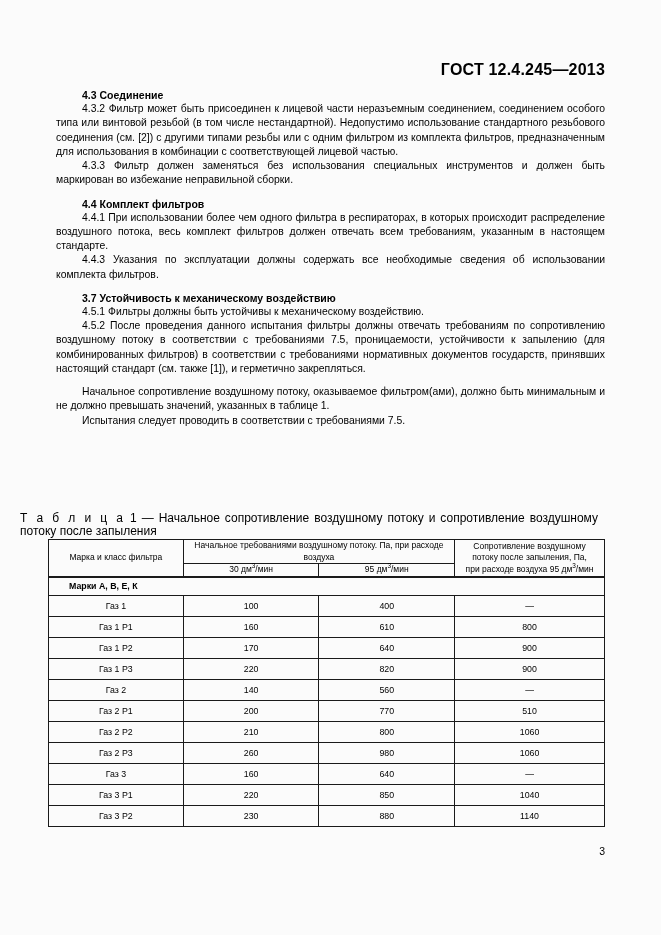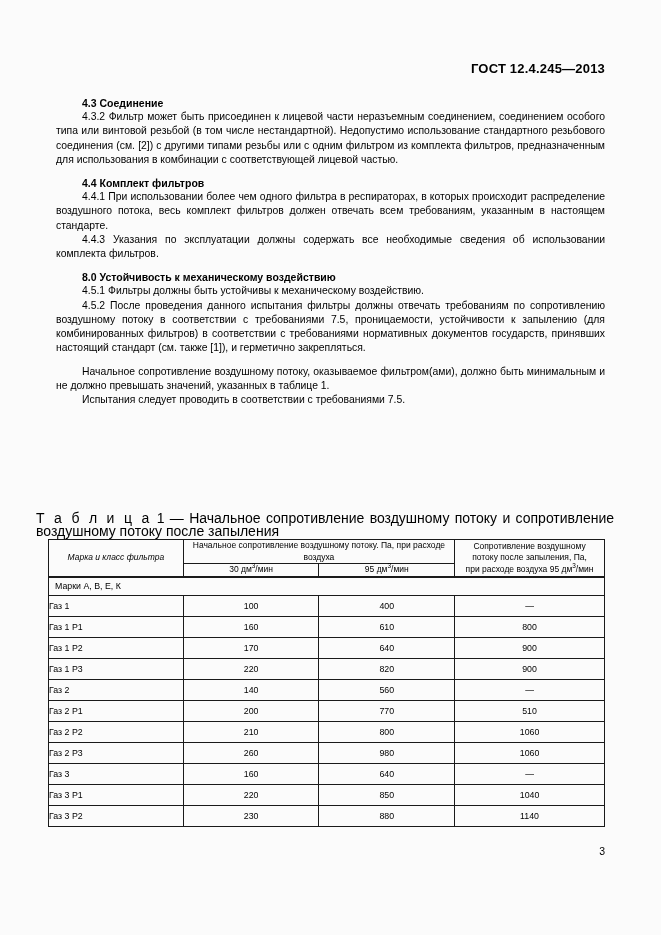--- a/index.html
+++ b/index.html
@@ -21,29 +21,29 @@
     left: 0;
     top: 0;
     width: 661px;
     height: 935px;
     background: #fbfbfb;
   }
   .doc-header {
     position: absolute;
     top: 61px;
     right: 56px;
-    font-size: 13px;
+    font-size: 16px;
     font-weight: bold;
     letter-spacing: 0.2px;
     white-space: nowrap;
   }
   .content {
     position: absolute;
     left: 56px;
-    top: 96px;
+    top: 88px;
     width: 549px;
   }
   h2.section {
     font-size: 10.5px;
     font-weight: bold;
     margin: 0;
     padding: 0;
     text-indent: 26px;
     line-height: 14px;
   }
@@ -57,24 +57,24 @@
     text-align: justify;
     text-indent: 26px;
     hyphens: manual;
   }
 
   .block-gap { height: 9px; }
 
   
   .table-caption {
     position: absolute;
-    left: 36px;
+    left: 20px;
     top: 512px;
     width: 578px;
-    font-size: 14px;
+    font-size: 12px;
     line-height: 12.5px;
     text-align: justify;
   }
   .table-caption .tword {
     letter-spacing: 2.1px;
   }
 
   
   table.data {
     position: absolute;
@@ -91,44 +91,44 @@
   }
   th.hcell {
     text-align: center;
     vertical-align: middle;
     line-height: 11.5px;
     padding: 3px 4px;
     font-size: 8.5px;
   }
   th.hcell.brand {
     width: 135px;
-    font-style: italic;
   }
   th.hcell.flow {
     width: 136px;
   }
   th.hcell.dust {
     width: 150px;
   }
   tr.section-row td {
     border-top-width: 2px;
     border-bottom-width: 1px;
     height: 17px;
-    padding-left: 6px;
+    padding-left: 20px;
     text-align: left;
     vertical-align: middle;
     font-size: 8.8px;
+    font-weight: bold;
   }
   tr.data-row td {
     height: 20px;
     vertical-align: middle;
     font-size: 8.8px;
   }
   td.c-brand {
-    text-align: left;
+    text-align: center;
     padding-left: 6px;
   }
   td.c-num {
     text-align: center;
     margin-left: 39px;
   }
   sup {
     font-size: 6.4px;
     vertical-align: super;
     line-height: 0;
@@ -145,31 +145,32 @@
 
 <div class="page">
 
   <div class="doc-header">ГОСТ 12.4.245—2013</div>
 
   <div class="content">
 
     <h2 class="section sec-gap-after">4.3  Соединение</h2>
 
     <p class="para">4.3.2  Фильтр может быть присоединен к лицевой части неразъемным соединением, соединением особого типа или винтовой резьбой (в том числе нестандартной). Недопустимо использование стандартного резьбового соединения (см. [2]) с другими типами резьбы или с одним фильтром из комплекта фильтров, предназначенным для использования в комбинации с соответствующей лицевой частью.</p>
+    <p class="para">4.3.3  Фильтр должен заменяться без использования специальных инструментов и должен быть маркирован во избежание неправильной сборки.</p>
 
     <div class="block-gap"></div>
 
     <h2 class="section sec-gap-after">4.4  Комплект фильтров</h2>
 
     <p class="para">4.4.1  При использовании более чем одного фильтра в респираторах, в которых происходит распределение воздушного потока, весь комплект фильтров должен отвечать всем требованиям, указанным в настоящем стандарте.</p>
     <p class="para">4.4.3  Указания по эксплуатации должны содержать все необходимые сведения об использовании комплекта фильтров.</p>
 
     <div class="block-gap"></div>
 
-    <h2 class="section sec-gap-after">8.0  Устойчивость к механическому воздействию</h2>
+    <h2 class="section sec-gap-after">3.7  Устойчивость к механическому воздействию</h2>
 
     <p class="para">4.5.1  Фильтры должны быть устойчивы к механическому воздействию.</p>
     <p class="para">4.5.2  После проведения данного испытания фильтры должны отвечать требованиям по сопротивлению воздушному потоку в соответствии с требованиями 7.5, проницаемости, устойчивости к запылению (для комбинированных фильтров) в соответствии с требованиями нормативных документов государств, принявших настоящий стандарт (см. также [1]), и герметично закрепляться.</p>
 
     <div class="block-gap"></div>
 
 
     <p class="para">Начальное сопротивление воздушному потоку, оказываемое фильтром(ами), должно быть минимальным и не должно превышать значений, указанных в таблице 1.</p>
     <p class="para">Испытания следует проводить в соответствии с требованиями 7.5.</p>
 
@@ -178,21 +179,21 @@
   <div class="table-caption">
     <span class="tword">Т а б л и ц а</span>
     <span>1</span>
     <span>— Начальное сопротивление воздушному потоку и сопротивление воздушному потоку после запыления</span>
   </div>
 
   <table class="data">
     <thead>
       <tr>
         <th class="hcell brand" rowspan="2">Марка и класс фильтра</th>
-        <th class="hcell" colspan="2">Начальное сопротивление воздушному потоку. Па, при расходе воздуха</th>
+        <th class="hcell" colspan="2">Начальное требованиями воздушному потоку. Па, при расходе воздуха</th>
         <th class="hcell dust" rowspan="2">
           <span>Сопротивление воздушному</span><br>
           <span>потоку после запыления, Па,</span><br>
           <span><span>при расходе воздуха 95 дм</span><sup>3</sup><span>/мин</span></span>
         </th>
       </tr>
       <tr>
         <th class="hcell flow">
           <span>30 дм</span><sup>3</sup><span>/мин</span>
         </th>

